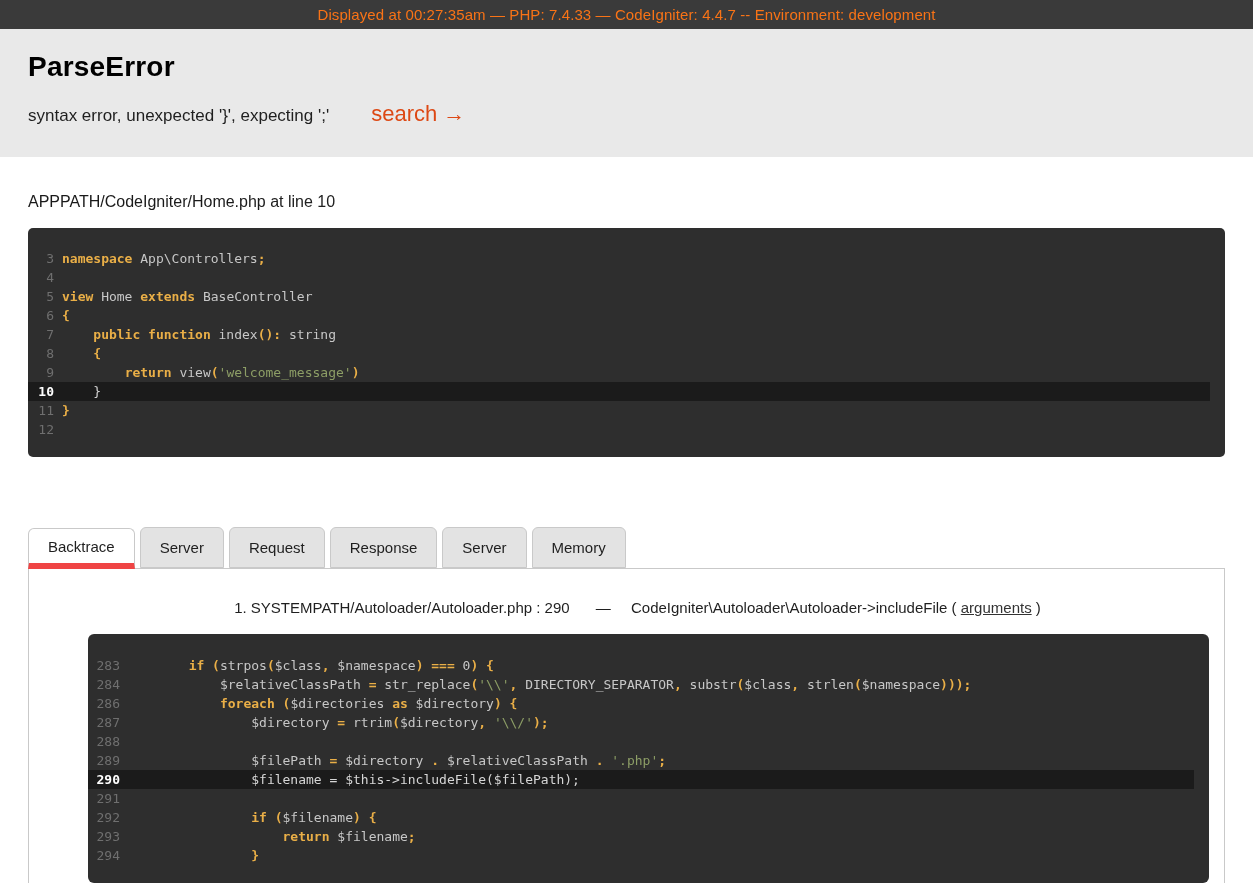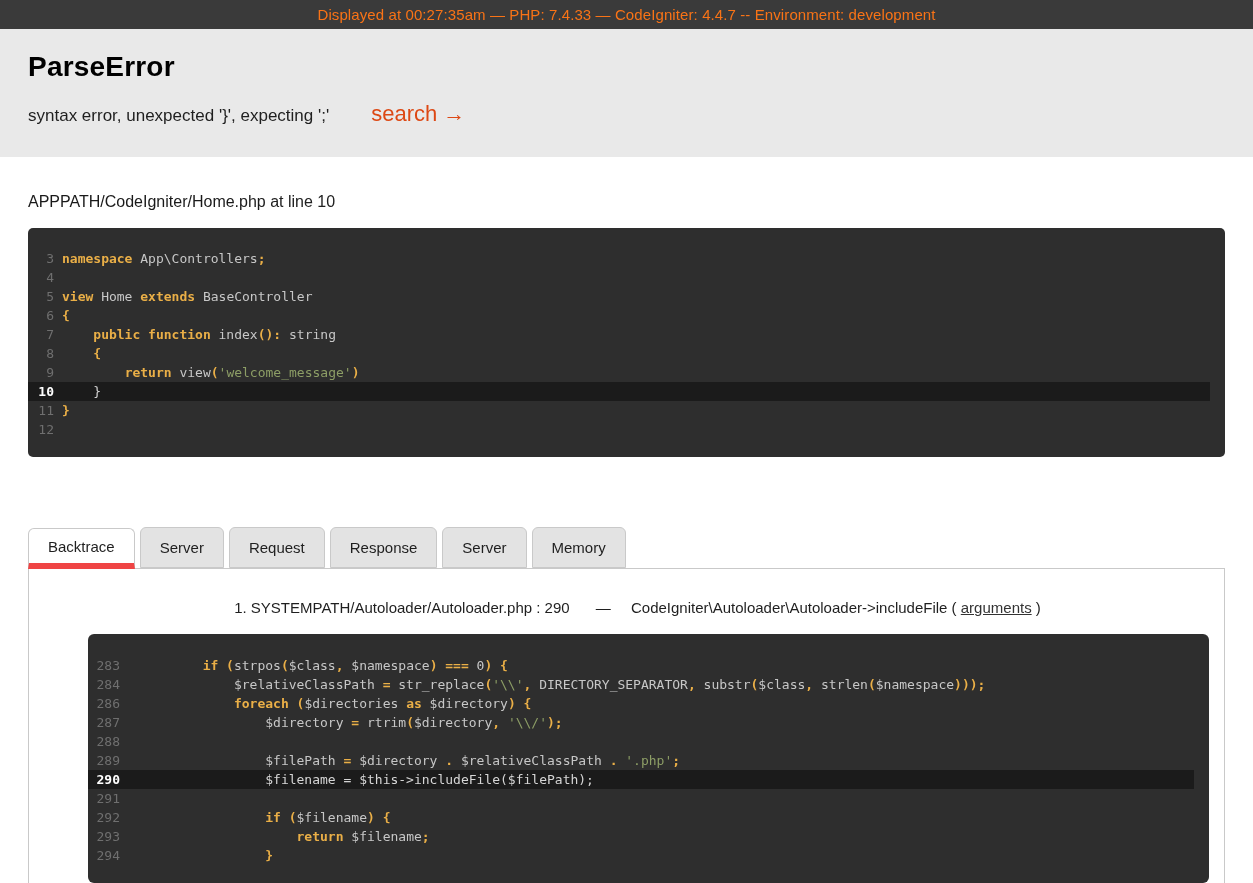--- a/index.html
+++ b/index.html
@@ -30,21 +30,21 @@
     font-family: "DejaVu Sans Mono", monospace; font-size: 13px; line-height: 19px; color: #c7c7c7; }
   .cl.hl { background: #1b1b1b; }
   .ln { display: inline-block; width: 26px; text-align: right; margin-right: 8px;
     color: #6f6f6f; }
   .cl.hl .ln { color: #ffffff; font-weight: bold; }
   .cl.hl .cc span { color: #d6d6d6; }
   .cc .k { color: #eaaf47; font-weight: bold; }
   .cc .d { color: #c7c7c7; }
   .cc .s { color: #8d9e66; }
   .codeblock[data-codeblock="1"] { margin-top: 18px; padding-top: 22px; margin-left: 22px; border-radius: 6px; }
-  .codeblock[data-codeblock="1"] .ln { width: 32px; margin-right: 20px; }
+  .codeblock[data-codeblock="1"] .ln { width: 32px; margin-right: 6px; }
 
   
   .tabs { margin-top: 70px; display: flex; align-items: flex-end; position: relative; z-index: 2; }
   .tab { height: 41px; padding: 0 19px; margin-right: 5px; display: flex; align-items: center;
     font-size: 15px; color: #1f1f1f; background: #e3e3e3;
     border: 1px solid #c9c9c9; border-radius: 6px 6px 0 0; cursor: pointer; }
   .tab.active { background: #fff; border-bottom: 6px solid #ef4444; margin-bottom: -1px; }
 
   
   .panel { border: 1px solid #c9c9c9; background: #fff; padding: 30px 15px 30px 37px; min-height: 320px; }

